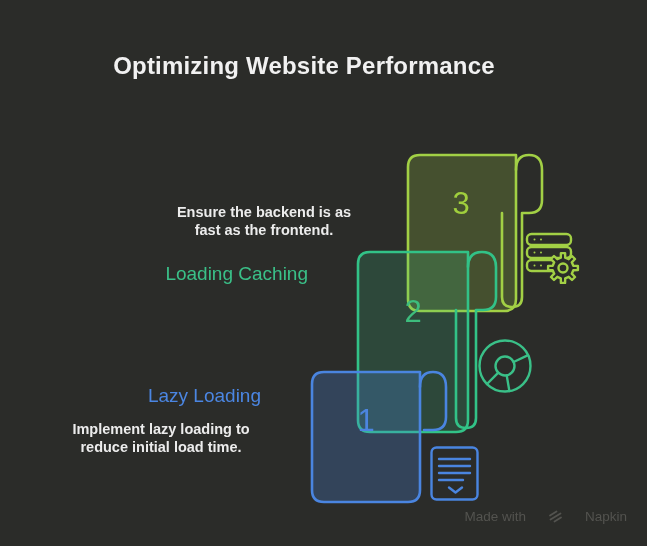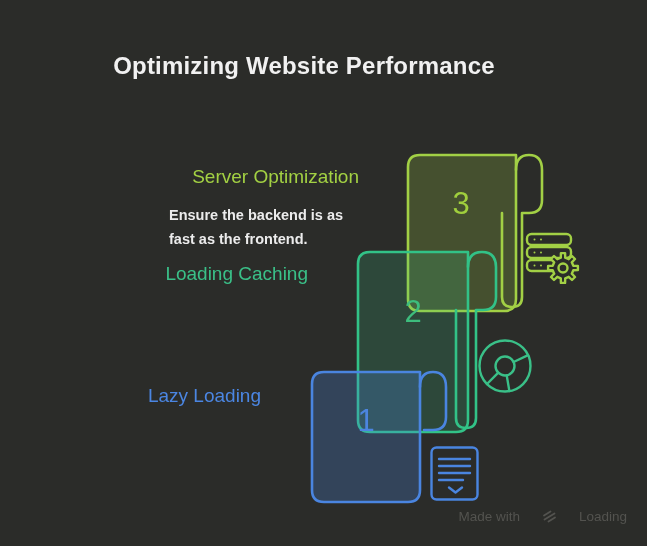--- a/index.html
+++ b/index.html
@@ -18,21 +18,21 @@
   }
   .step-label{
     position:absolute;
     font-size:19px;font-weight:500;
     text-align:right;
     white-space:nowrap;
   }
   .step-desc{
     position:absolute;
     font-size:14.5px;font-weight:600;color:#ececec;
-    text-align:left;line-height:24px;
+    text-align:center;line-height:18px;
   }
   .lbl-green{color:#a3d143;}
   .lbl-teal{color:#3ac088;}
   .lbl-blue{color:#4b86e2;text-align:right;}
   .scroll-number{
     position:absolute;width:60px;
     text-align:center;
     font-size:31px;font-weight:500;line-height:40px;
   }
   .num-green{color:#a0cf3d;}
@@ -45,26 +45,26 @@
     color:#53534f;font-size:13.5px;font-weight:500;
   }
 </style>
 </head>
 <body>
 
 <div id="stage">
 
   <div class="page-title">Optimizing Website Performance</div>
 
-  <div class="step-label lbl-green" style="top:166px;right:288px;">Server Optimization</div>
   <div class="step-desc" style="top:203px;right:288px;width:190px;">Ensure the backend is as fast as the frontend.</div>
 
   <div class="step-label lbl-teal" style="top:263px;right:339px;">Loading Caching</div>
 
   <div class="step-label lbl-blue" style="top:385px;right:386px;">Lazy Loading</div>
+  <div class="step-desc" style="top:420px;right:386px;width:200px;">Implement lazy loading to reduce initial load time.</div>
 
   <svg id="gfx" width="647" height="546" viewBox="0 0 647 546">
 
     <g stroke="#a2d045" stroke-width="2.6" stroke-linecap="round" stroke-linejoin="round">
       <path d="M420,155 H516 V299 Q516,311 504,311 H420 Q408,311 408,299 V167 Q408,155 420,155 Z" fill="rgba(163,209,67,0.22)"></path>
       <path fill="none" d="M516,170 Q516,155 529,155 Q542,155 542,170 V200 Q542,213 529,213 H522 V297 Q522,307 512,307 Q502,307 502,297 V213"></path>
     </g>
 
     <g stroke="#32c287" stroke-width="2.6" stroke-linecap="round" stroke-linejoin="round">
       <path d="M370,252 H468 V420 Q468,432 456,432 H370 Q358,432 358,420 V264 Q358,252 370,252 Z" fill="rgba(58,194,135,0.19)"></path>
@@ -119,16 +119,16 @@
   <div class="scroll-number num-teal" style="left:383px;top:292px;">2</div>
   <div class="scroll-number num-blue" style="left:336px;top:401px;">1</div>
 
   <div class="footer">
     <span>Made with</span>
     <svg width="15" height="15" viewBox="0 0 15 15" stroke="#53534f" stroke-width="1.8" stroke-linecap="round" fill="none">
       <path d="M2,6.5 L8.5,2.5"></path>
       <path d="M2.5,10.5 L12.5,4.5"></path>
       <path d="M6.5,12.5 L13,8.5"></path>
     </svg>
-    <span>Loading</span>
+    <span>Napkin</span>
   </div>
 
 </div>
 
 </body></html>

